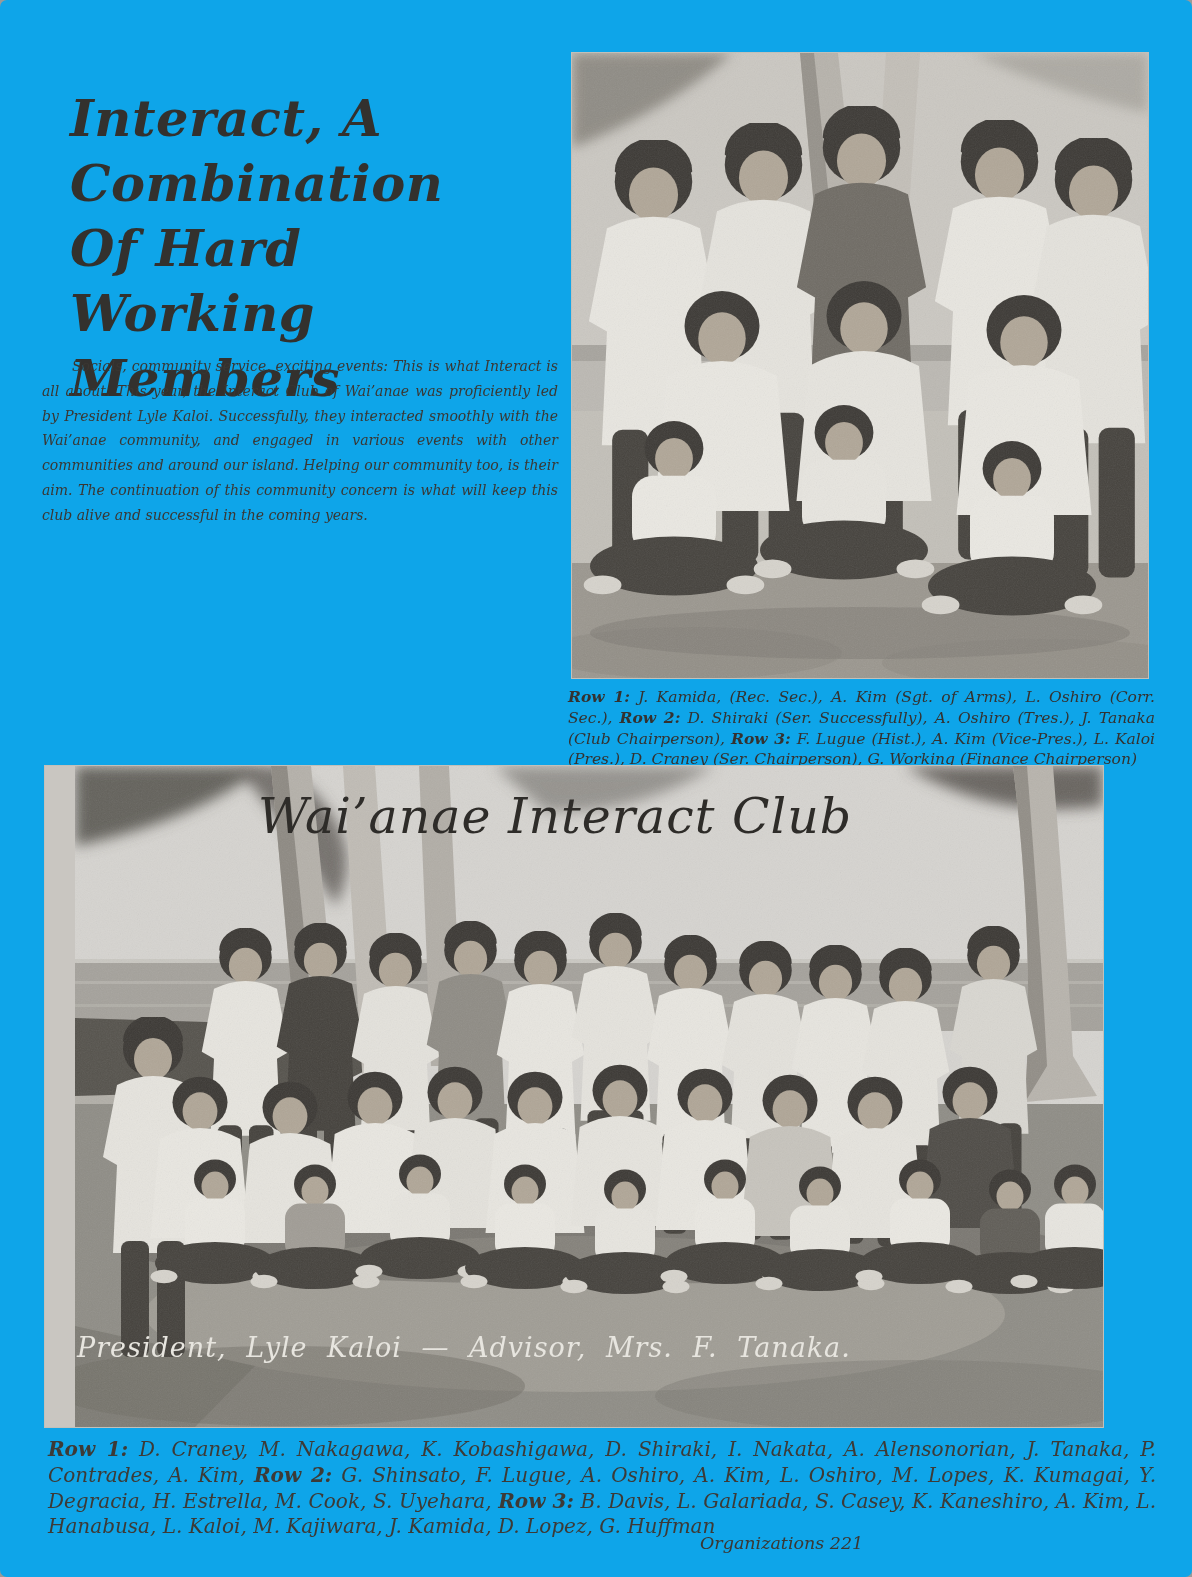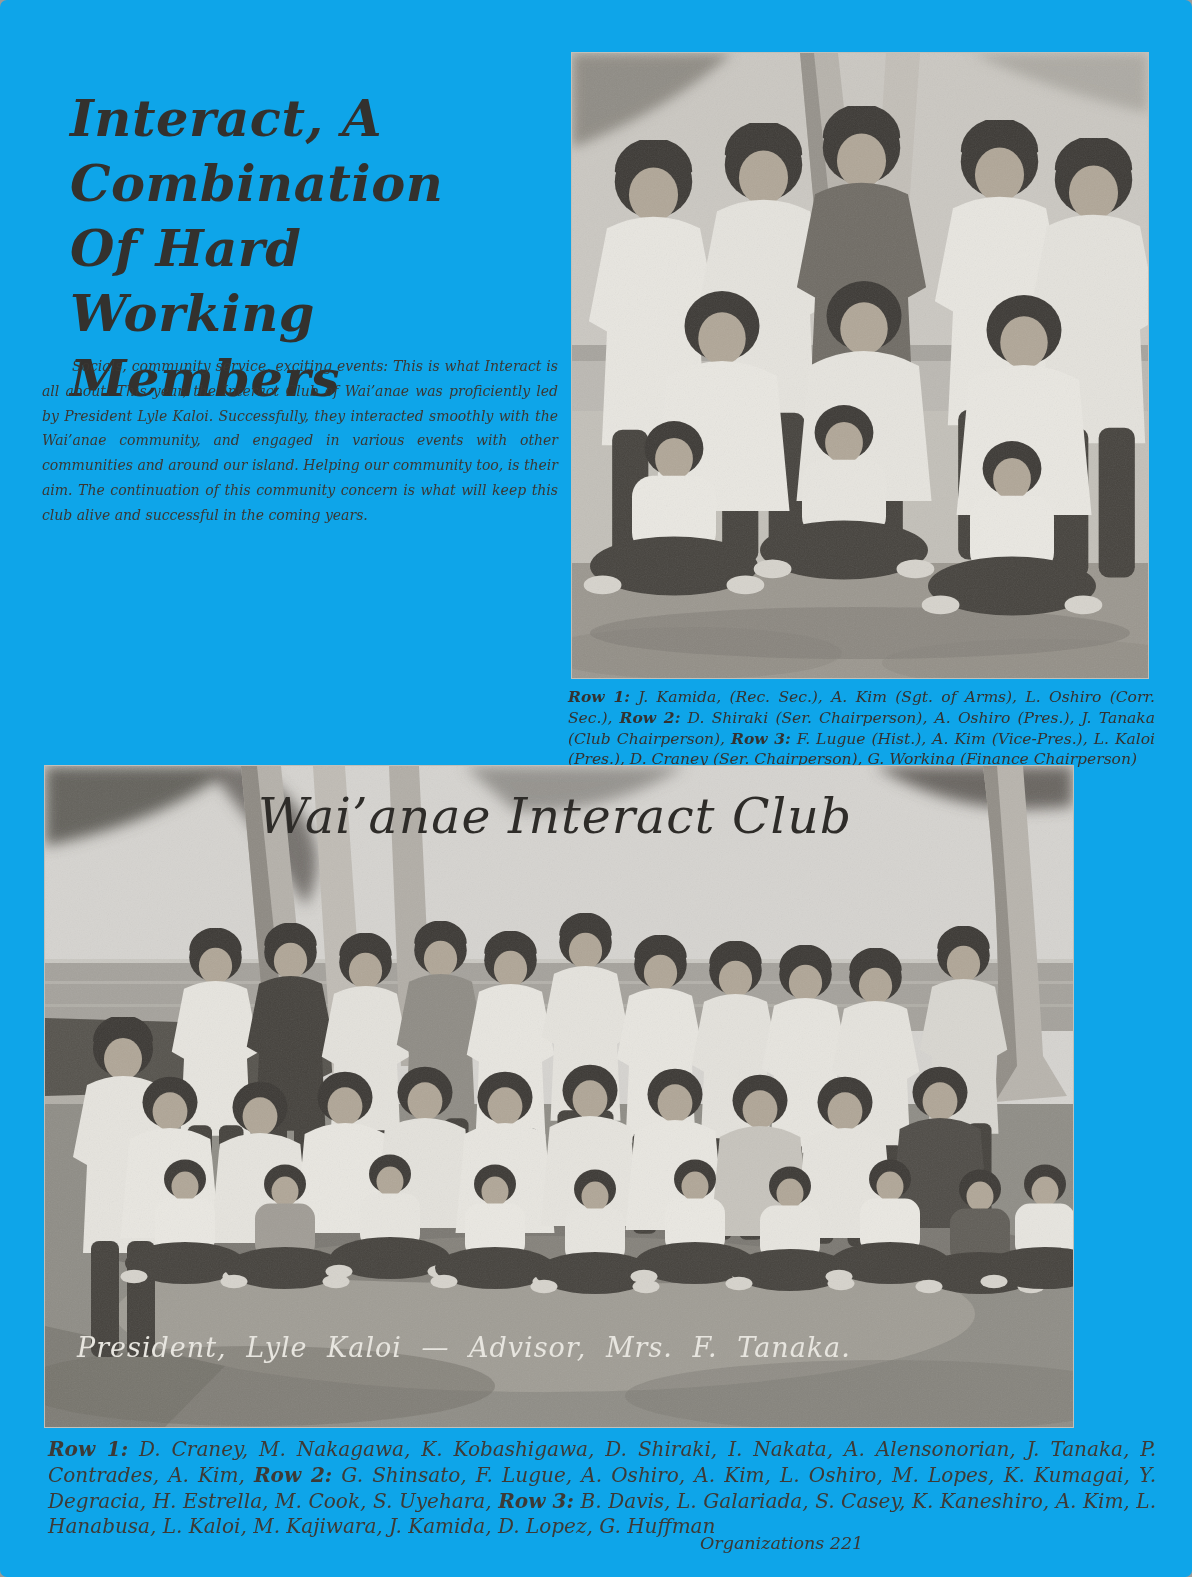--- a/index.html
+++ b/index.html
@@ -19,21 +19,21 @@
     white-space:pre-line;color:#33312e;letter-spacing:.5px;
   }
   .body-text{
     position:absolute;left:42px;top:340px;width:516px;
     font-style:italic;font-size:14px;line-height:24.8px;
     text-align:justify;text-indent:30px;color:#3a3733;
   }
   .photo{position:absolute;background:#c9c6c1;outline:1px solid #c2c0ba;}
   .photo svg{display:block;width:100%;height:100%;}
   .photo-top{left:572px;top:53px;width:576px;height:625px;}
-  .photo-bottom{left:45px;top:766px;width:1028px;height:661px;}
+  .photo-bottom{left:45px;top:766px;width:1028px;height:661px;padding-left:30px;}
   .caption{
     position:absolute;font-style:italic;font-size:15.5px;line-height:20.8px;
     text-align:justify;color:#343230;margin:0;
   }
   .caption b{font-style:italic;font-weight:bold;}
   .caption-top{left:568px;top:687px;width:587px;}
   .caption-bottom{left:48px;top:1437px;width:1108px;font-size:20px;line-height:25.8px;color:#3d3a36;}
   .overlay-title{
     position:absolute;left:130px;top:22px;width:760px;
     text-align:center;font-style:italic;font-size:49px;
@@ -126,21 +126,21 @@
 
       <ellipse cx="288" cy="580" rx="270" ry="26" fill="#7d7a73" opacity=".5"></ellipse>
       <use href="#p-sit" x="-3" y="366" width="210" height="189" style="--s:#eae8e2"></use>
       <use href="#p-sit" x="167" y="350" width="210" height="189" style="--s:#e7e5df"></use>
       <use href="#p-sit" x="335" y="386" width="210" height="189" style="--s:#eae8e2"></use>
       <rect width="576" height="625" filter="url(#grainA)"></rect>
     </svg>
   </figure>
 
   <p class="caption caption-top">
-    <b>Row 1:</b><span> J. Kamida, (Rec. Sec.), A. Kim (Sgt. of Arms), L. Oshiro (Corr. Sec.), </span><b>Row 2:</b><span> D. Shiraki (Ser. Chairperson), A. Oshiro (Pres.), J. Tanaka (Club Chairperson), </span><b>Row 3:</b><span> F. Lugue (Hist.), A. Kim (Vice-Pres.), L. Kaloi (Pres.), D. Craney (Ser. Chairperson), G. Working (Finance Chairperson)</span>
+    <b>Row 1:</b><span> J. Kamida, (Rec. Sec.), A. Kim (Sgt. of Arms), L. Oshiro (Corr. Sec.), </span><b>Row 2:</b><span> D. Shiraki (Ser. Successfully), A. Oshiro (Tres.), J. Tanaka (Club Chairperson), </span><b>Row 3:</b><span> F. Lugue (Hist.), A. Kim (Vice-Pres.), L. Kaloi (Pres.), D. Craney (Ser. Chairperson), G. Working (Finance Chairperson)</span>
   </p>
 
   <figure class="photo photo-bottom" style="margin:0;">
     <svg viewBox="0 0 1028 661" aria-hidden="true" preserveAspectRatio="none">
       <defs>
         <filter id="grainB">
             <feTurbulence type="fractalNoise" baseFrequency="0.9" numOctaves="2"></feTurbulence>
             <feColorMatrix type="saturate" values="0"></feColorMatrix>
             <feComponentTransfer>
               <feFuncA type="linear" slope="0.12" intercept="0"></feFuncA>

